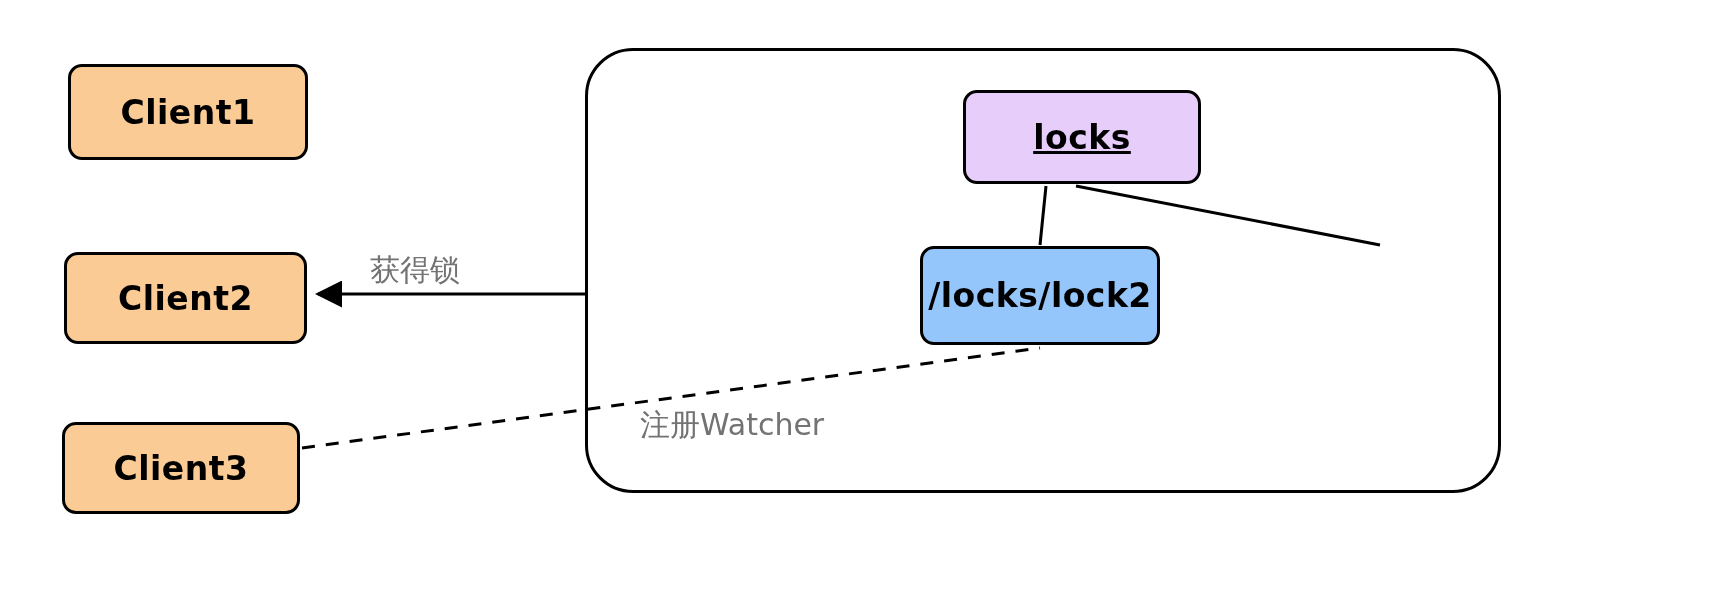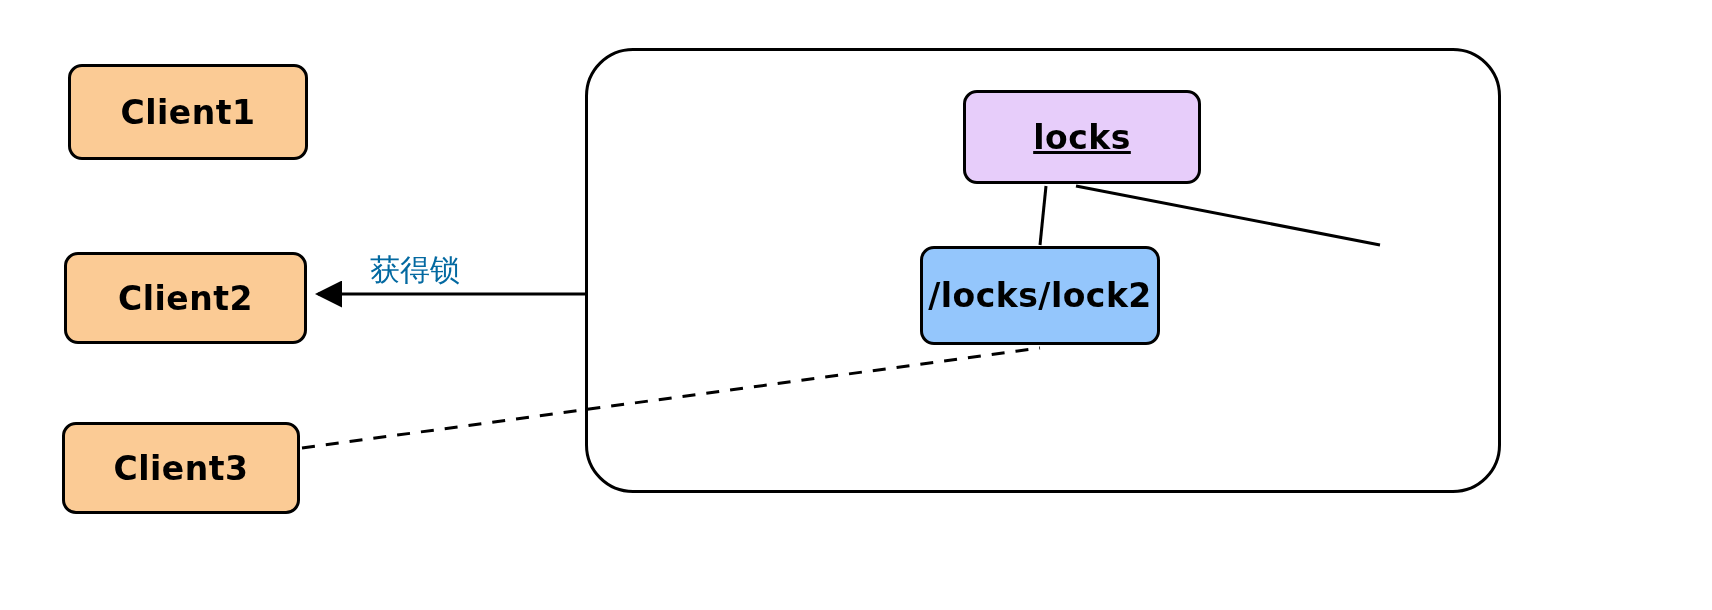--- a/index.html
+++ b/index.html
@@ -54,21 +54,21 @@
   }
   .container-box {
     position: absolute;
     box-sizing: border-box;
     border: 3px solid #000000;
     border-radius: 48px;
     background: transparent;
   }
   .edge-label {
     position: absolute;
-    color: #0369a1;
+    color: #737373;
     font-family: "DejaVu Sans", sans-serif;
     font-size: 30px;
     white-space: nowrap;
   }
 </style>
 </head>
 <body>
 
 <div id="stage">
 
@@ -106,14 +106,15 @@
     <span>locks</span>
   </div>
 
   <div class="node zk-node-child" style="left:920px; top:246px; width:240px; height:99px;">
     <span>/locks/lock2</span>
   </div>
 
 
   <div class="edge-label" style="left:370px; top:250px;">获得锁</div>
 
+  <div class="edge-label" style="left:640px; top:405px;">注册Watcher</div>
 
 </div>
 
 </body></html>

